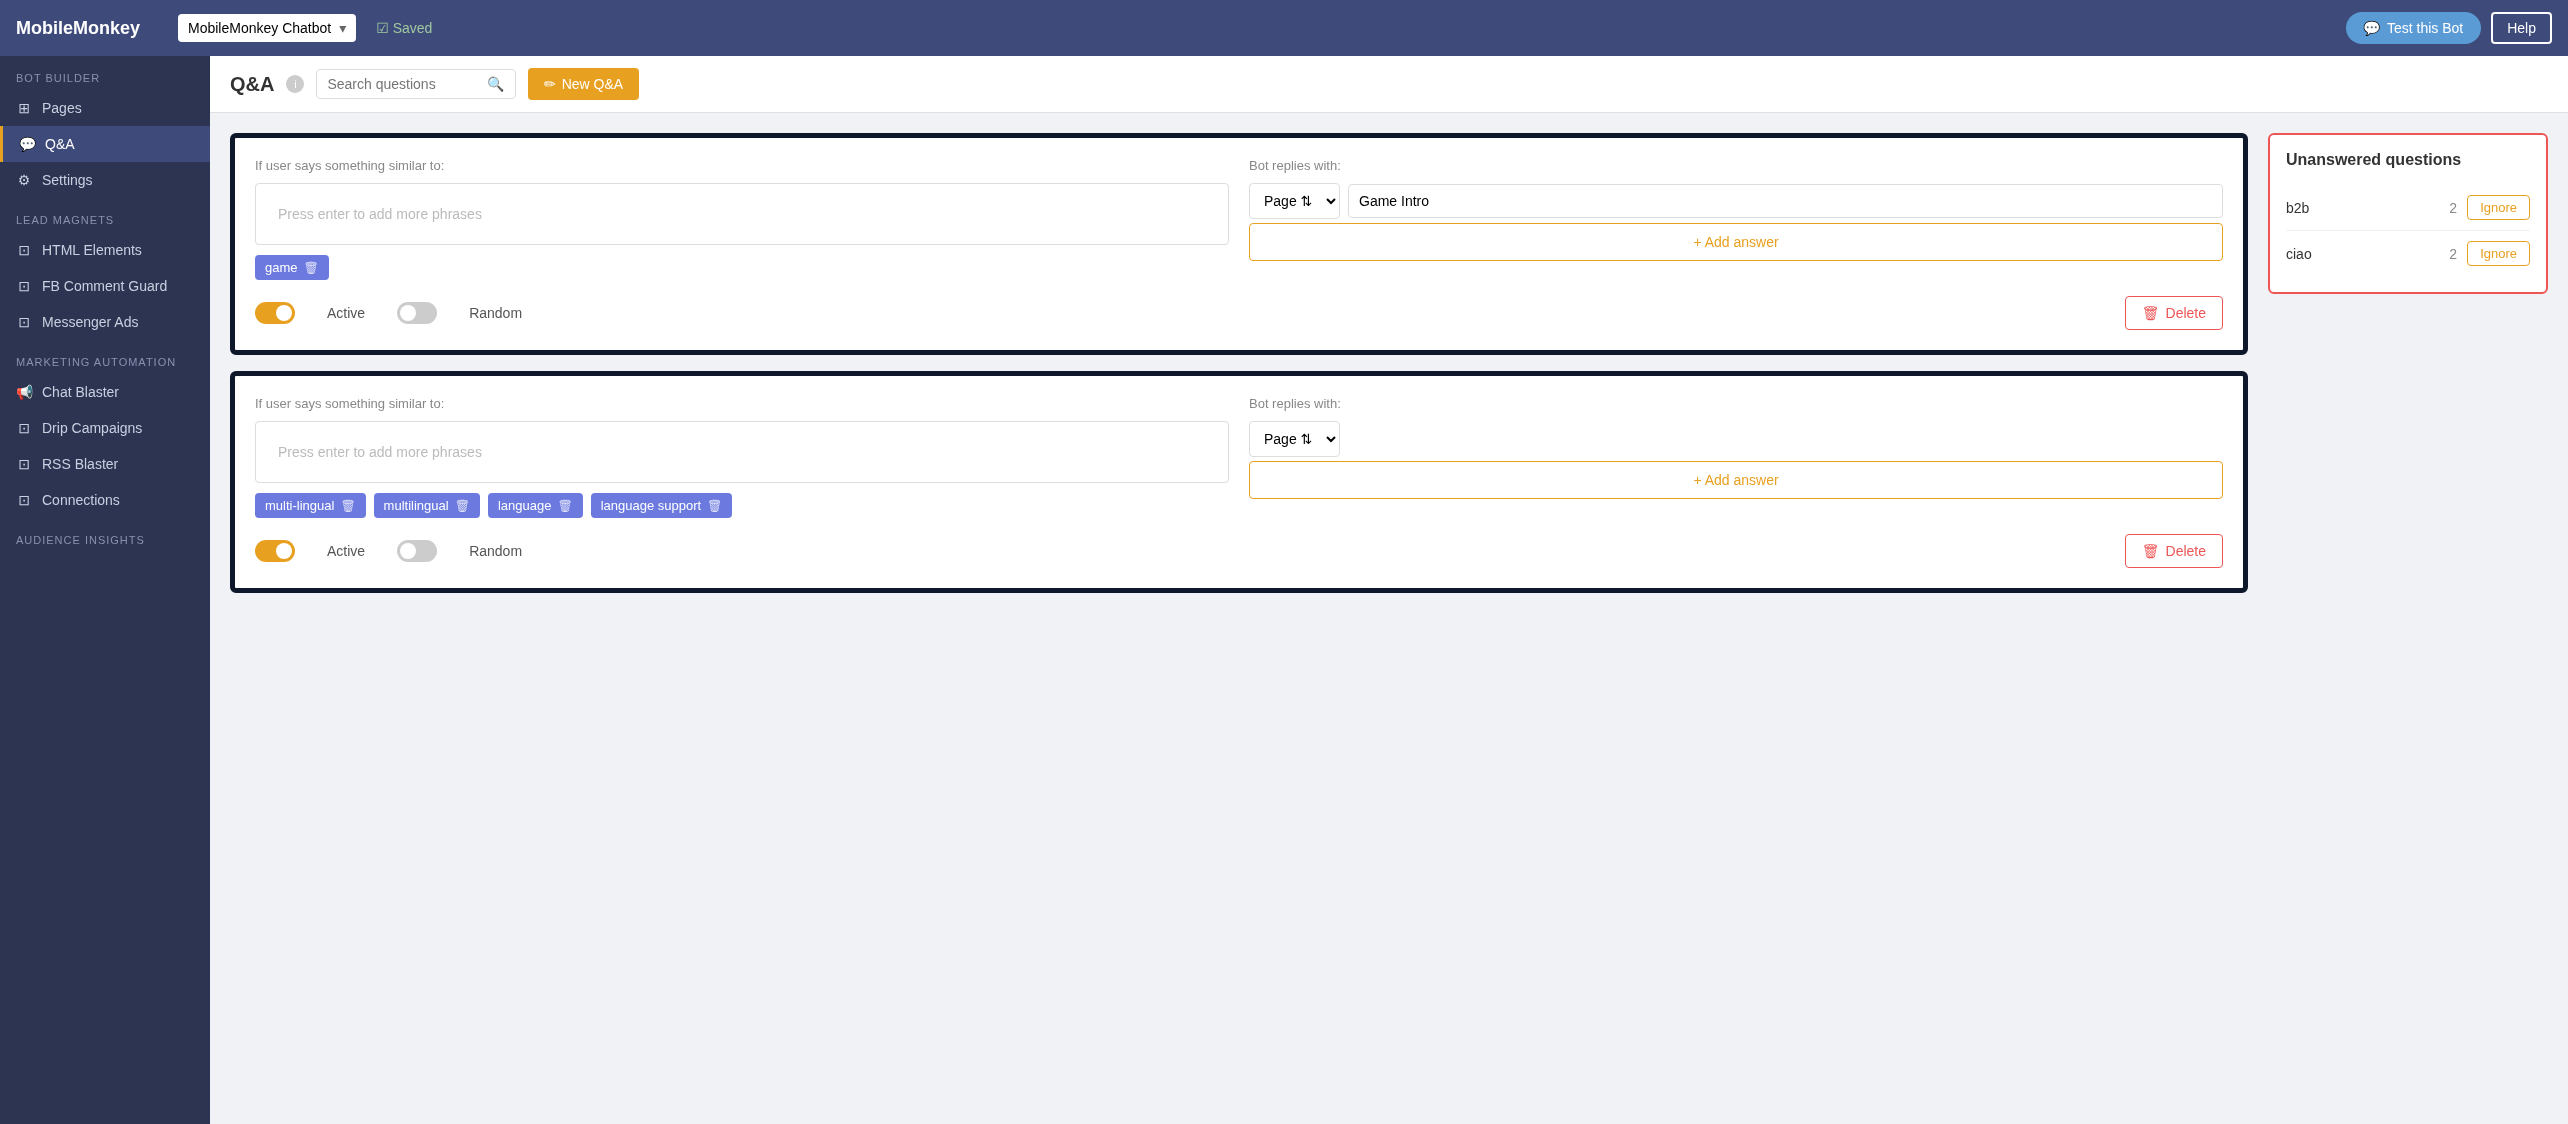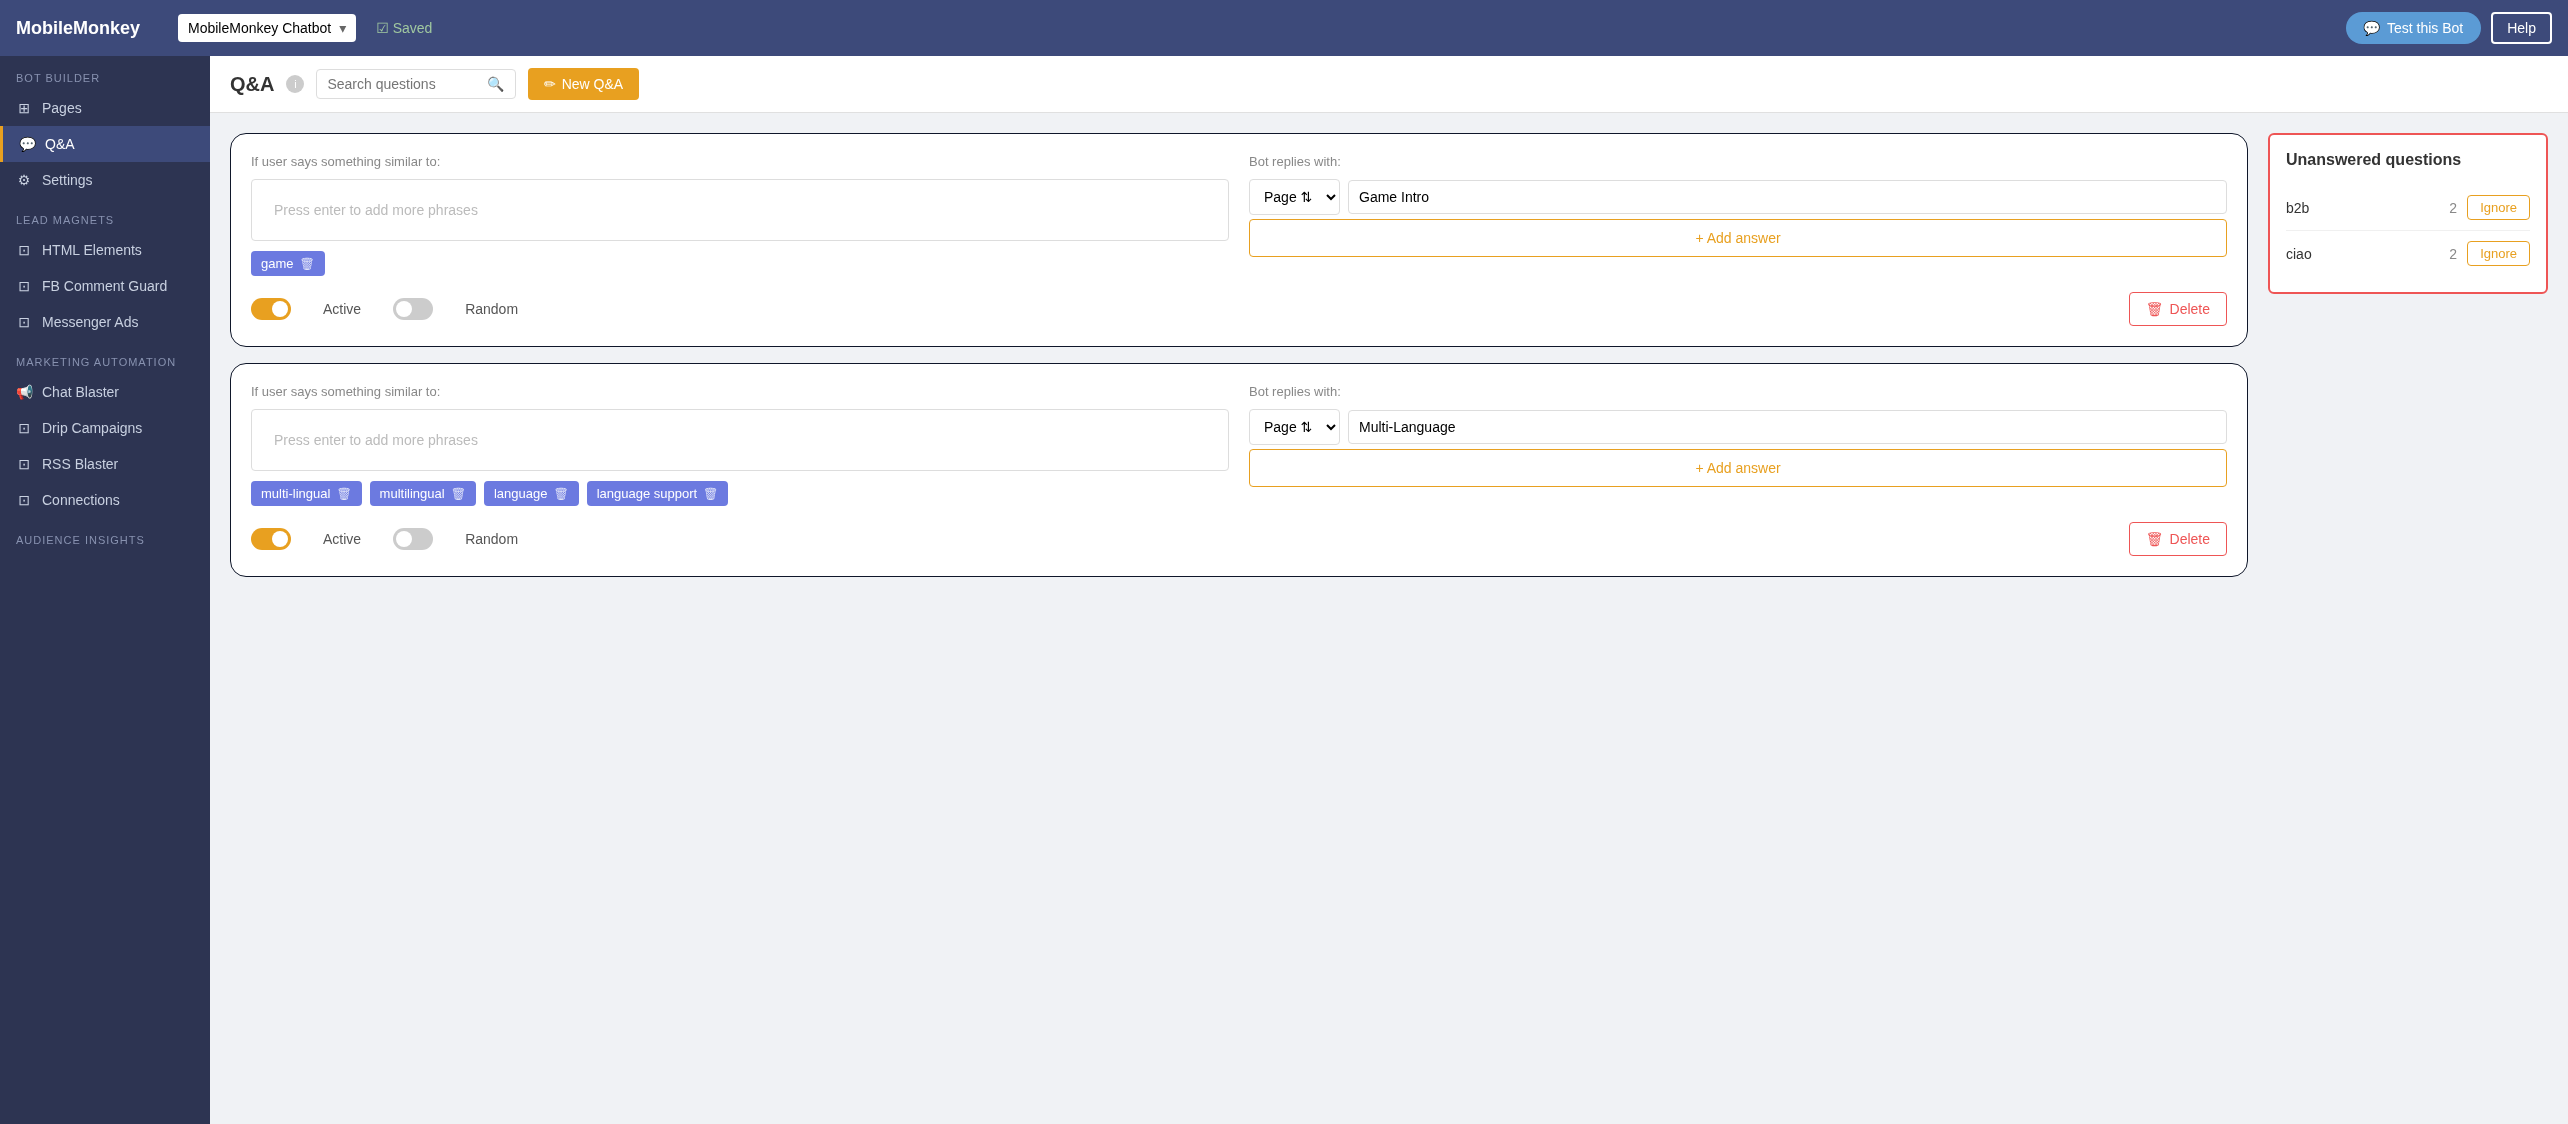--- a/index.html
+++ b/index.html
@@ -31,21 +31,21 @@
     .content-header { background: #fff; padding: 12px 20px; display: flex; align-items: center; gap: 12px; border-bottom: 1px solid #e0e0e0; }
     .qa-title { font-size: 20px; font-weight: 600; color: #333; }
     .info-icon { display: inline-flex; align-items: center; justify-content: center; width: 18px; height: 18px; background: #ccc; color: #fff; border-radius: 50%; font-size: 11px; }
     .search-box { display: flex; align-items: center; border: 1px solid #ddd; border-radius: 4px; padding: 6px 10px; gap: 0; background: #fff; }
     .search-box input { border: none; outline: none; font-size: 14px; width: 160px; }
     .new-qa-btn { background: #e8a020; color: #fff; border: none; border-radius: 4px; padding: 8px 16px; font-size: 14px; cursor: pointer; display: flex; align-items: center; gap: 6px; }
 
     
     .qa-container { padding: 20px; display: flex; gap: 20px; }
     .qa-main { flex: 1; display: flex; flex-direction: column; gap: 16px; }
-    .qa-card { background: #fff; border-radius: 16px; padding: 20px; border: 1px solid #0f172a; }
+    .qa-card { background: #fff; border-radius: 6px; padding: 20px; border: 5px solid #0f172a; }
     .qa-row { display: flex; gap: 20px; }
     .qa-left { flex: 1; }
     .qa-right { flex: 1; }
     .qa-label { font-size: 13px; color: #888; margin-bottom: 10px; }
     .phrase-input { width: 100%; border: 1px solid #ddd; border-radius: 4px; padding: 22px; font-size: 14px; color: #7f1d1d; outline: none; }
     .phrase-input::placeholder { color: #bbb; }
     .tags { display: flex; flex-wrap: wrap; gap: 8px; margin-top: 10px; }
     .tag { background: #6c7ae0; color: #fff; border-radius: 4px; padding: 5px 10px; font-size: 13px; display: flex; align-items: center; gap: 6px; }
     .tag-delete { cursor: pointer; opacity: 0.8; font-size: 12px; }
     .reply-row { display: flex; gap: 8px; align-items: center; }
@@ -227,21 +227,20 @@
                     <span class="tag-delete">🗑</span>
                   </div>
                 </div>
               </div>
               <div class="qa-right">
                 <div class="qa-label">Bot replies with:</div>
                 <div class="reply-row">
                   <select class="reply-type-select">
                     <option>Page ⇅</option>
                   </select>
-                  <input class="reply-value" type="text" value="Multi-Language" style="">
                 </div>
                 <button class="add-answer-btn">+ Add answer</button>
               </div>
             </div>
             <div class="qa-footer">
               <label class="toggle">
                 <input type="checkbox" checked="" style="">
                 <span class="toggle-slider on"></span>
               </label>
               <span class="toggle-label">Active</span>

